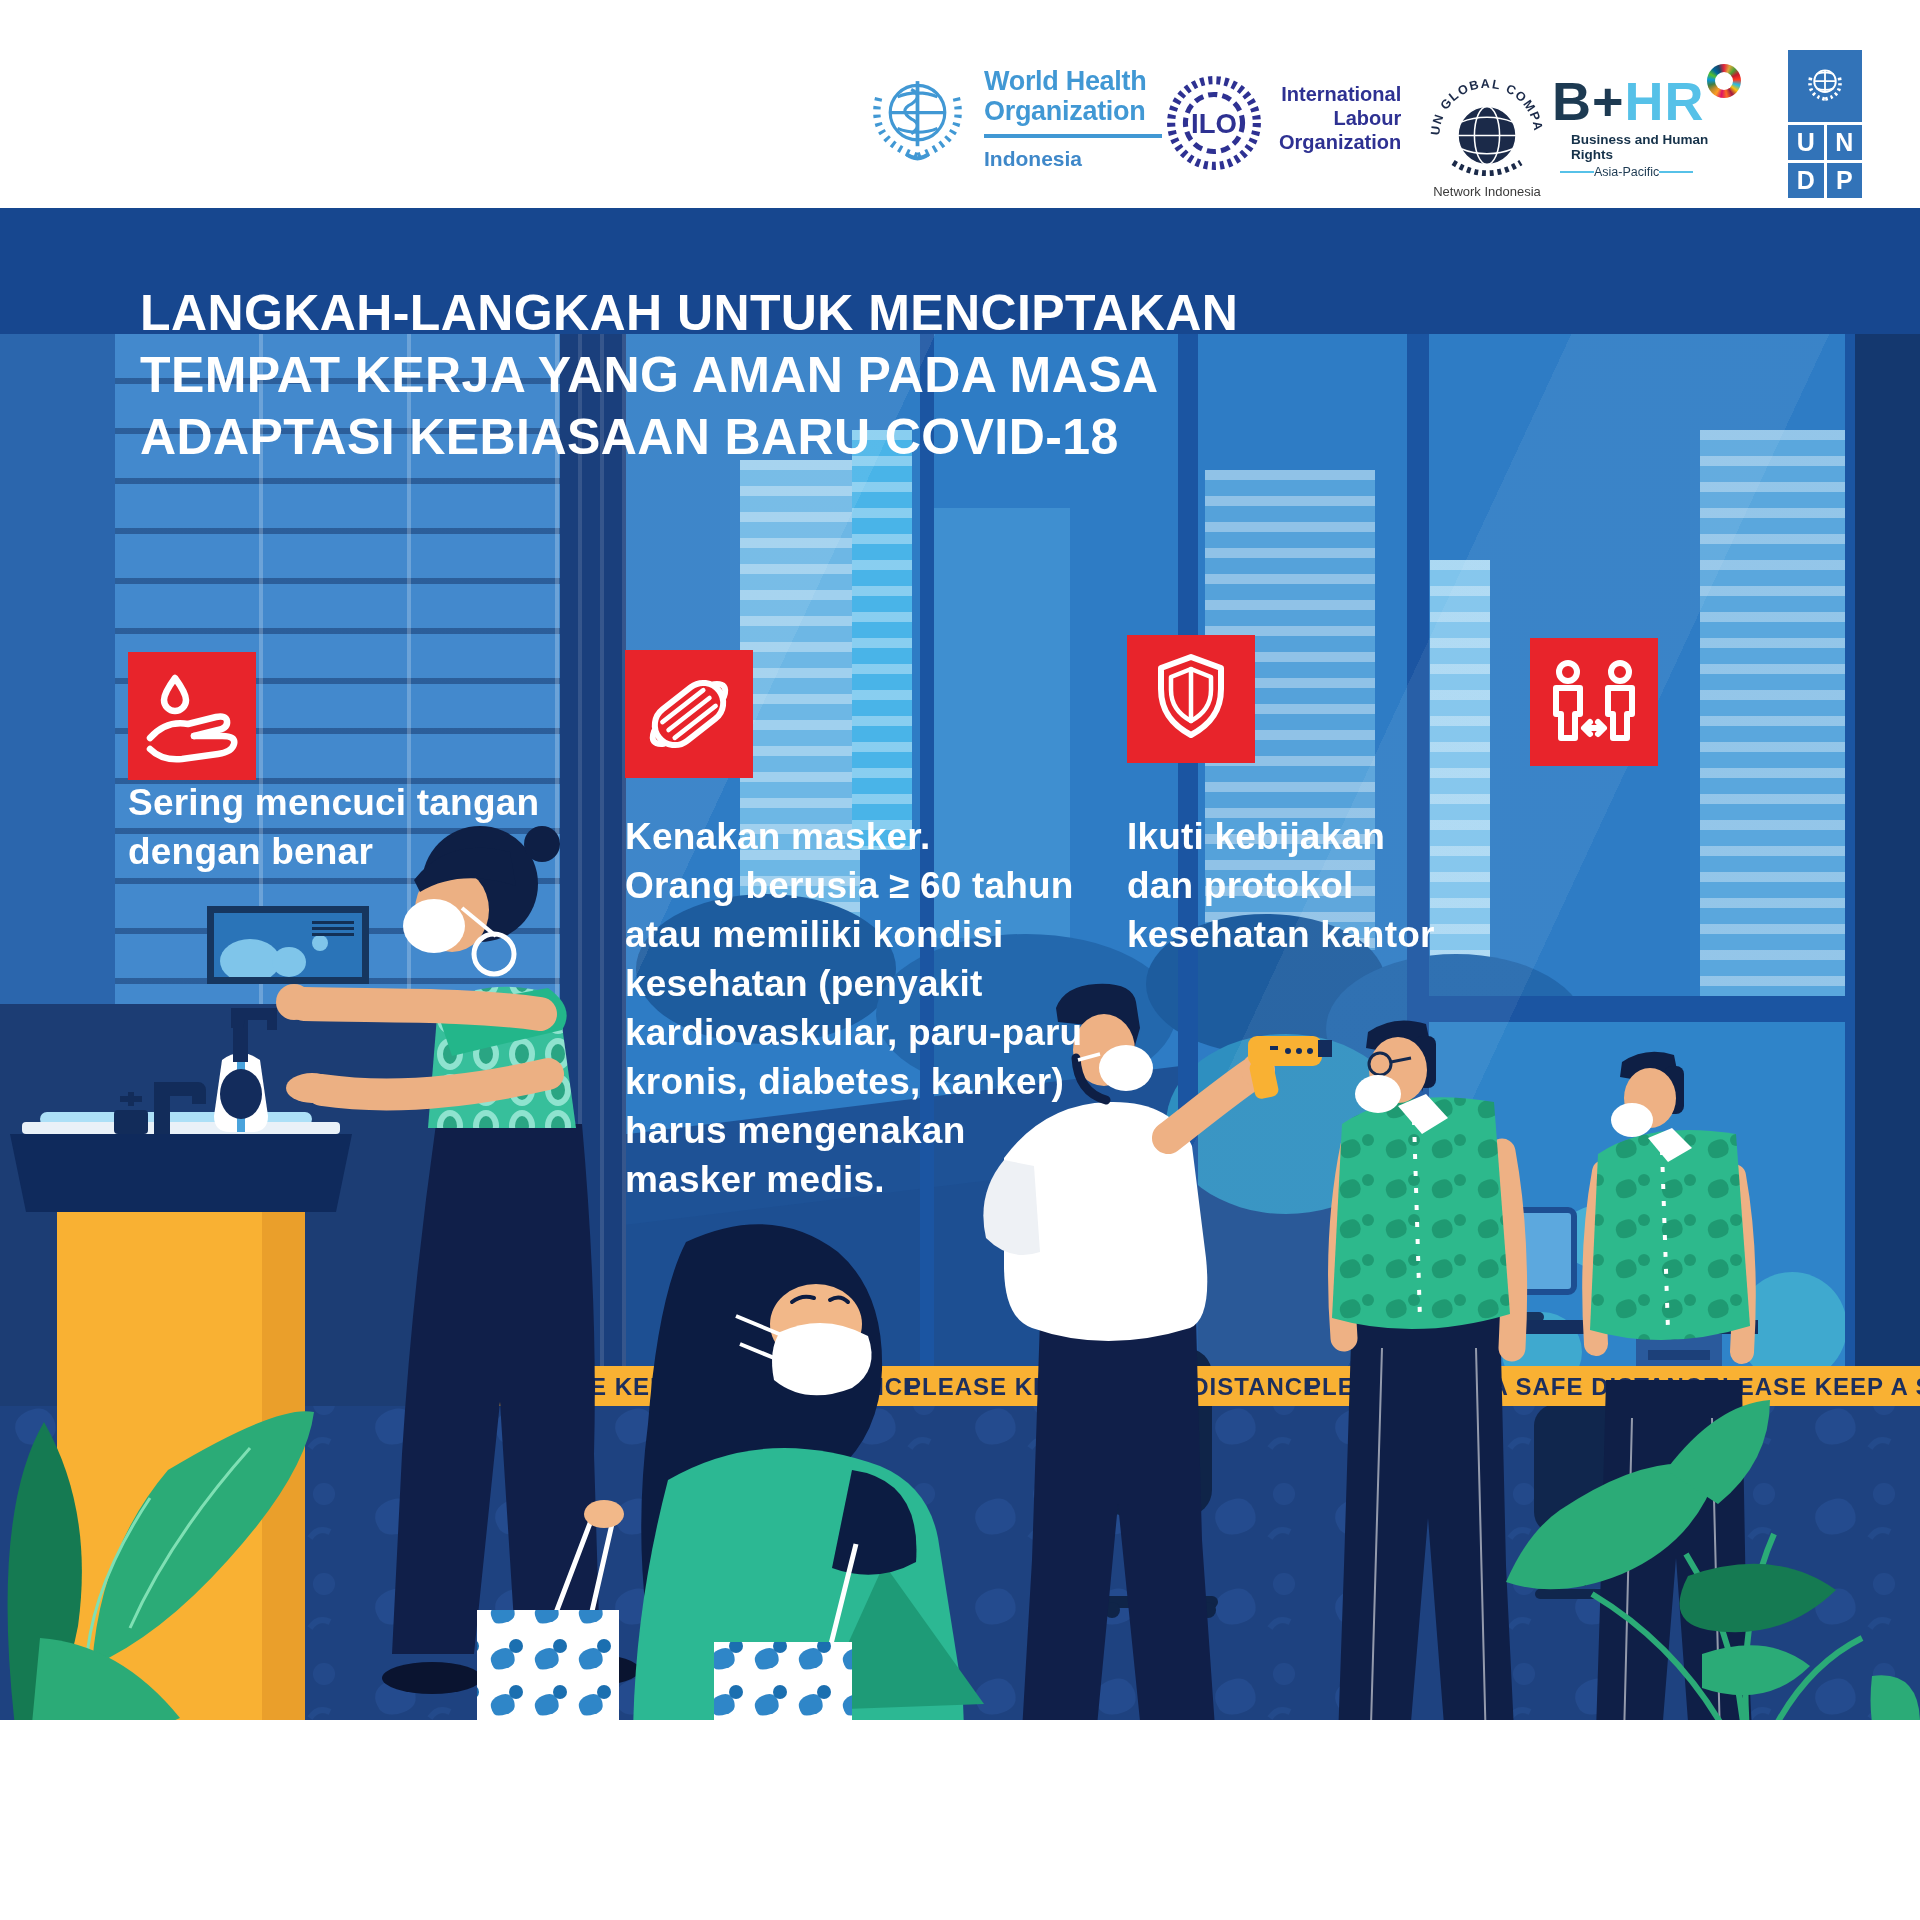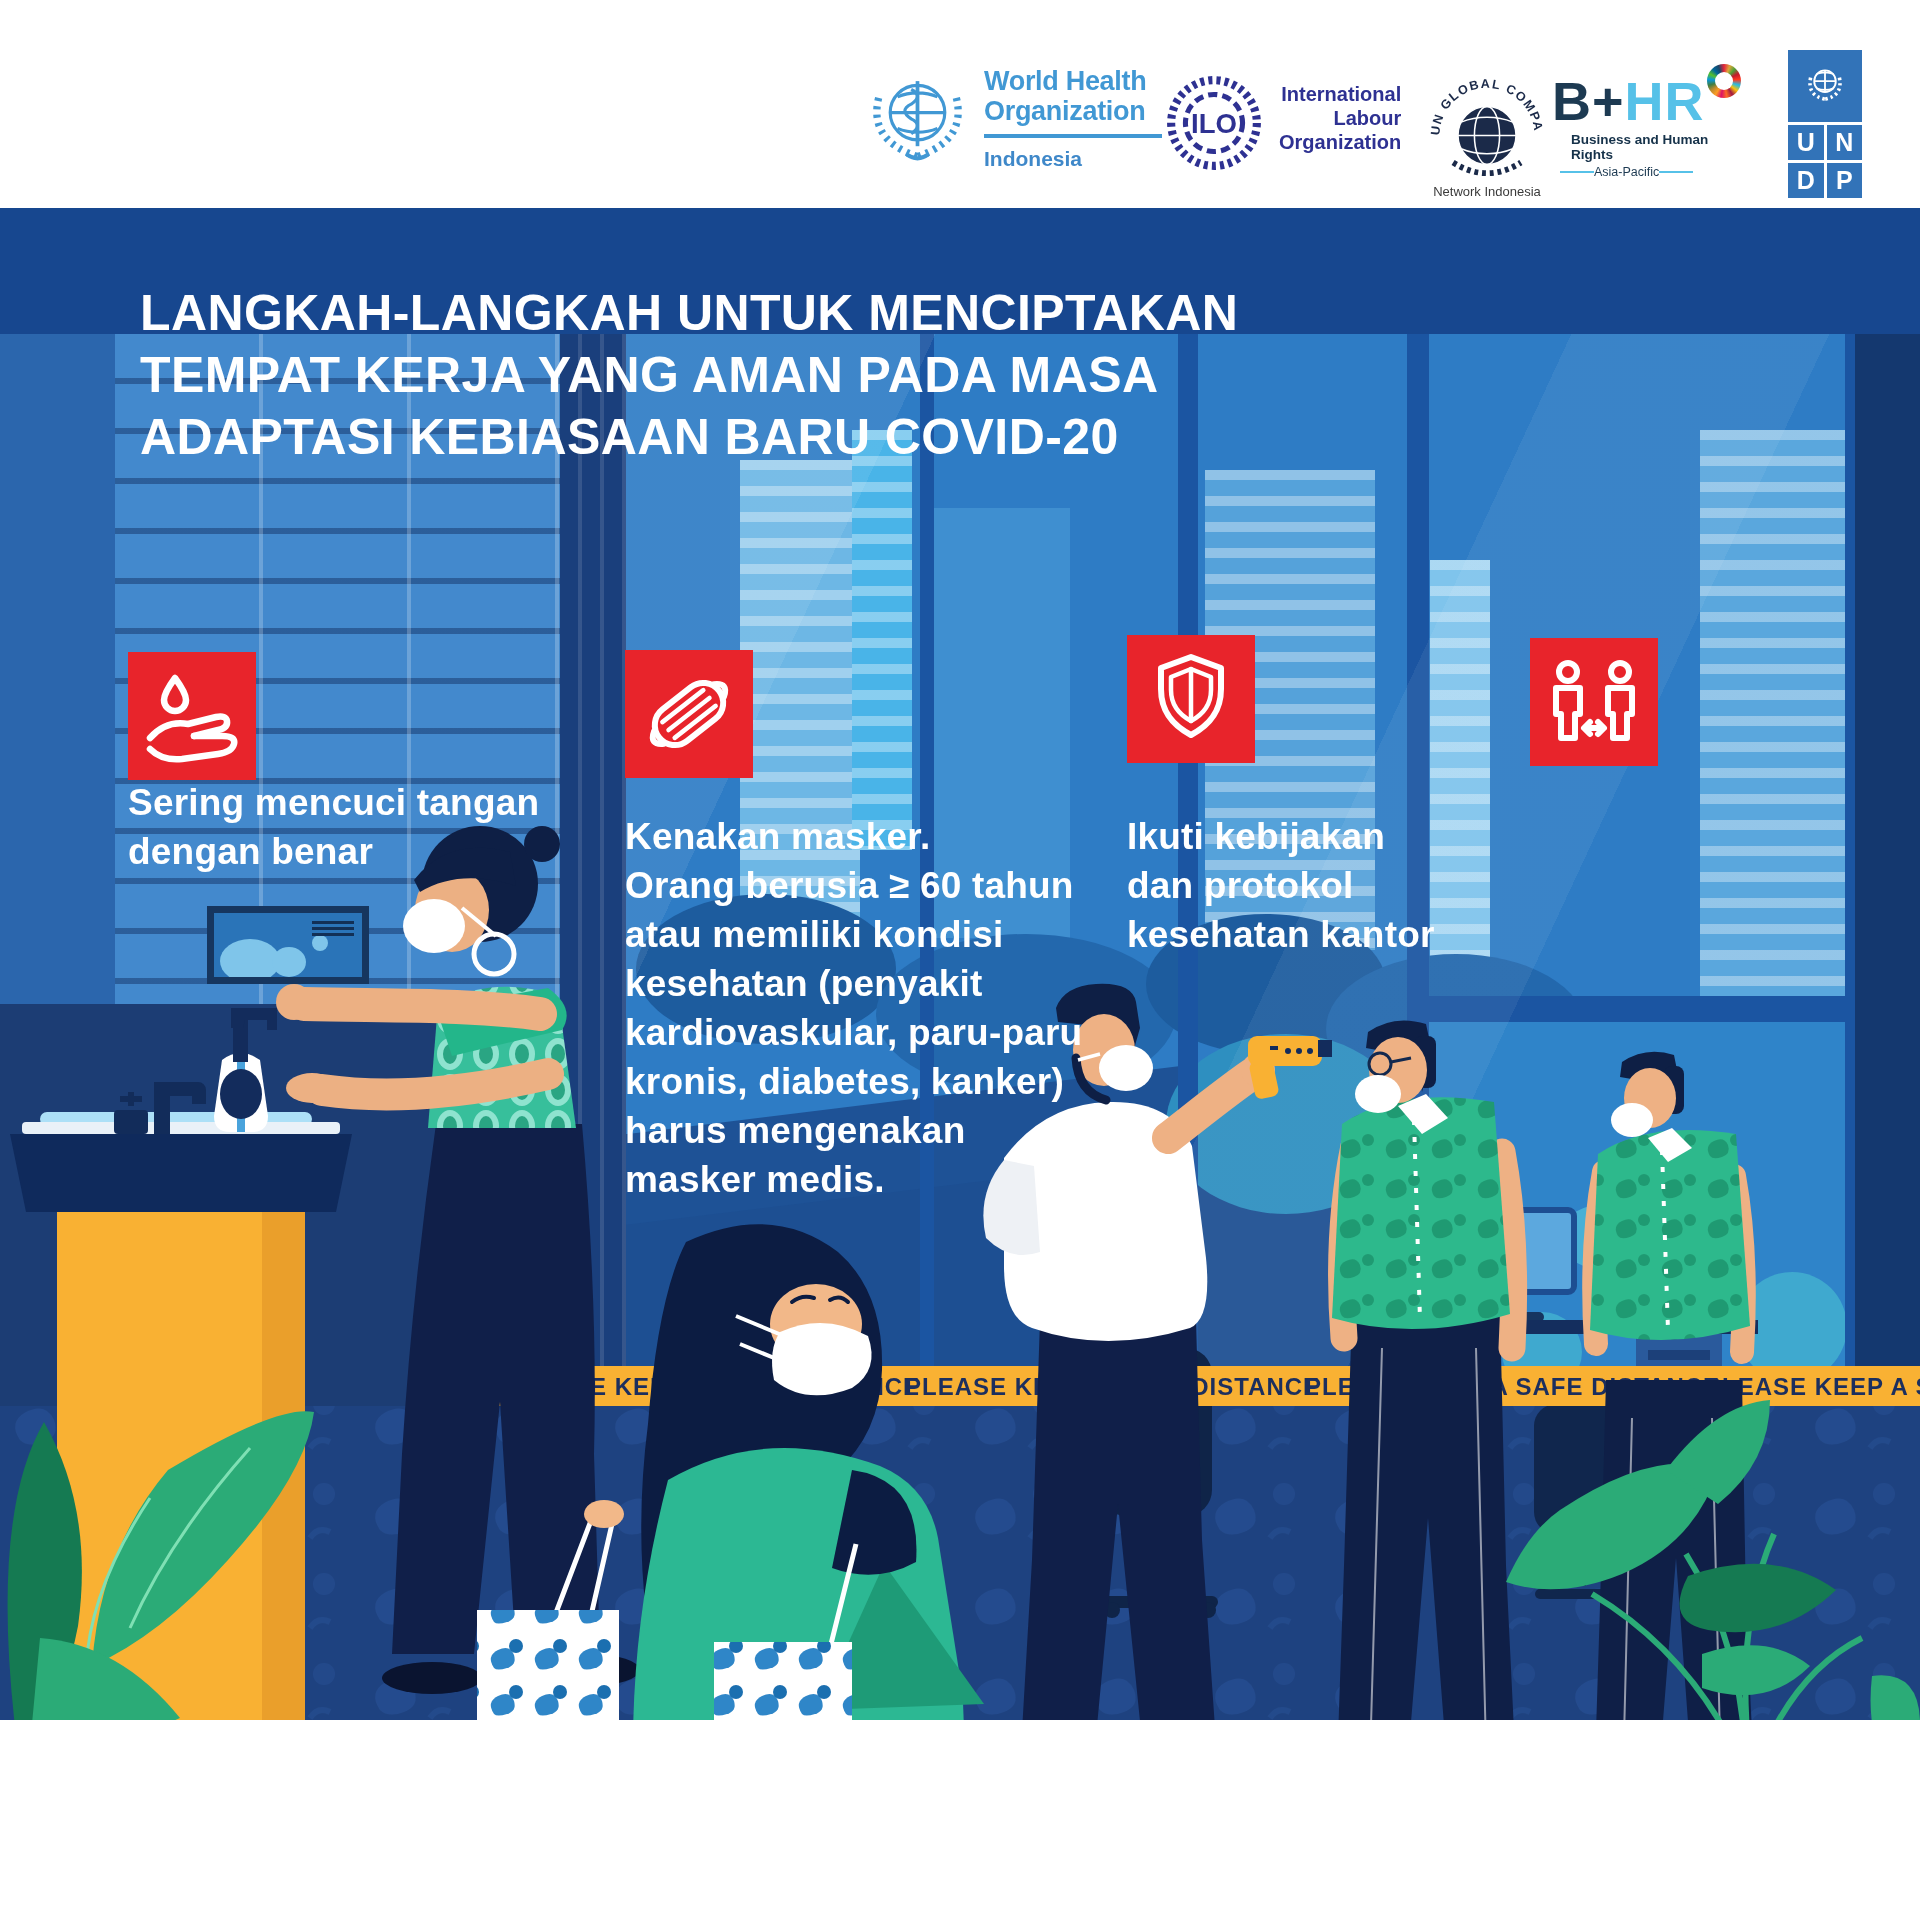--- a/index.html
+++ b/index.html
@@ -382,21 +382,21 @@
         <path d="M1702,1446 q66,-22 108,12 q-44,44 -108,22 z" fill="#2bab77"></path>
         <path d="M1666,1262 q50,-66 104,-70 q0,62 -52,104 z" fill="#2bab77"></path>
         <path d="M1872,1468 q46,-6 48,44 l0,84 q-58,-42 -48,-128 z" fill="#2bab77"></path>
         <ellipse cx="1755" cy="1552" rx="60" ry="11" fill="#2f7fc0"></ellipse>
         <path d="M1696,1552 h118 l-18,160 h-82 z" fill="#ffffff"></path>
       </g>
     </svg>
 
     <div class="abs title">LANGKAH-LANGKAH UNTUK MENCIPTAKAN
 TEMPAT KERJA YANG AMAN PADA MASA
-ADAPTASI KEBIASAAN BARU COVID-20</div>
+ADAPTASI KEBIASAAN BARU COVID-18</div>
 
     <div class="abs tile" style="left:128px;top:444px;">
       <svg viewBox="0 0 128 128">
         <g fill="none" stroke="#ffffff" stroke-width="6.5" stroke-linecap="round" stroke-linejoin="round">
           <path d="M47,26 q11,15 11,22 a11,11 0 1 1 -22,0 q0,-7 11,-22 z"></path>
           <path d="M22,86 q16,-18 38,-14 l28,-7 q10,-2 11,4 q1,7 -9,9 l-24,6"></path>
           <path d="M66,84 h28 q14,0 12,8 q-2,8 -16,10 l-36,5 q-20,2 -32,-10"></path>
         </g>
       </svg>
     </div>

